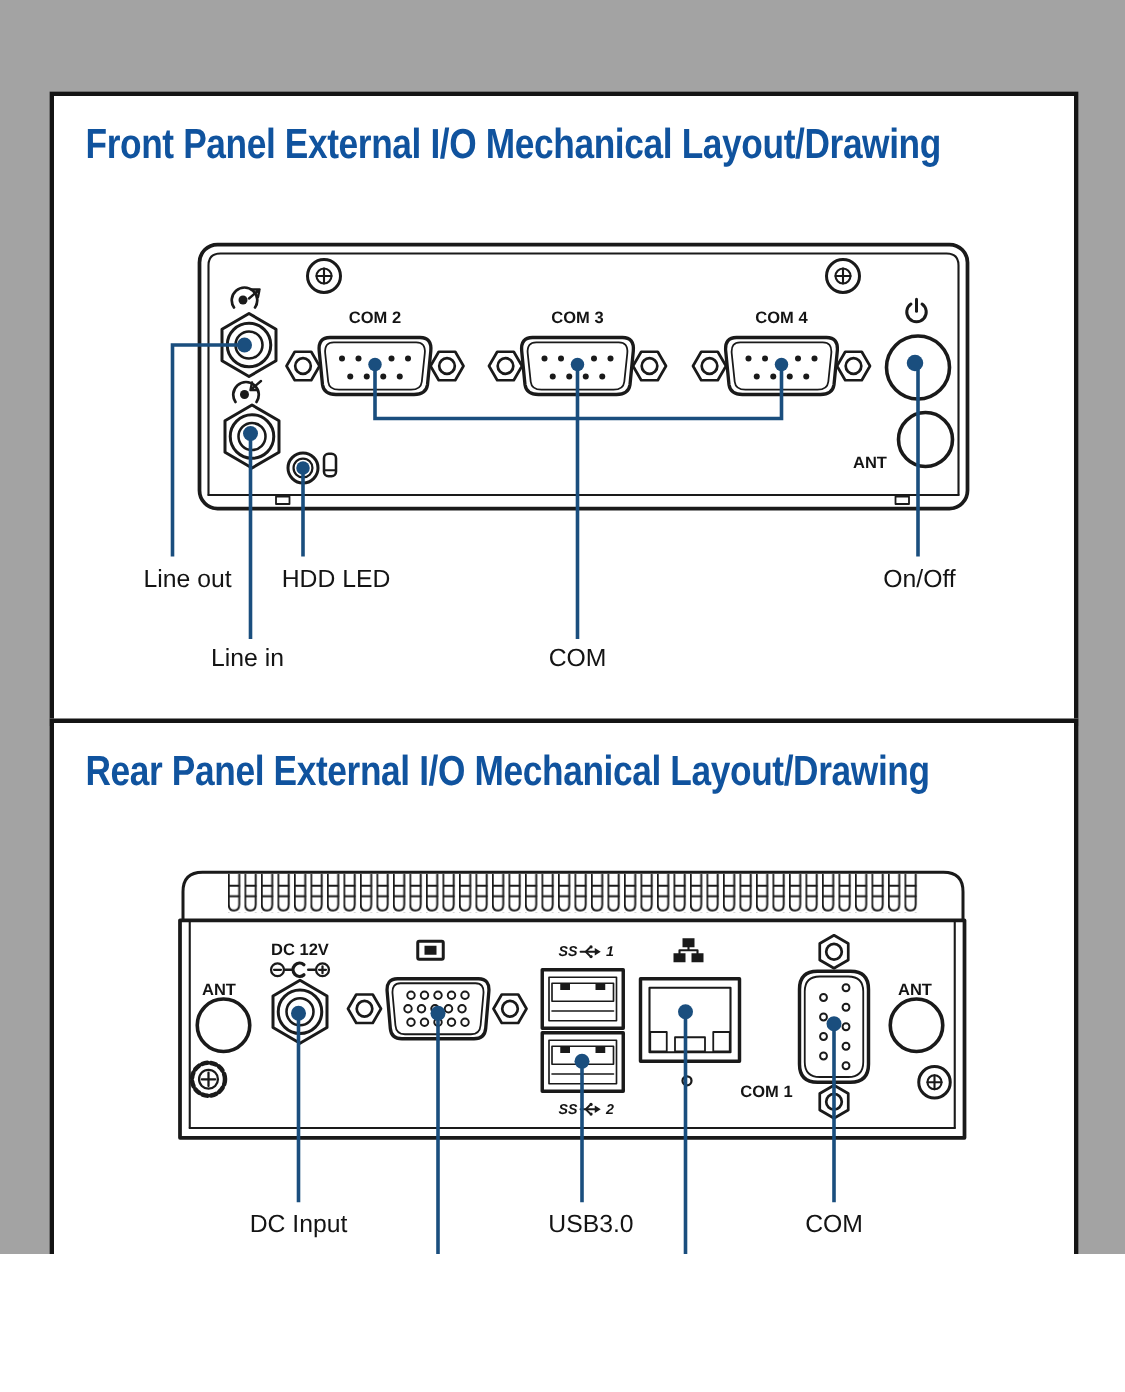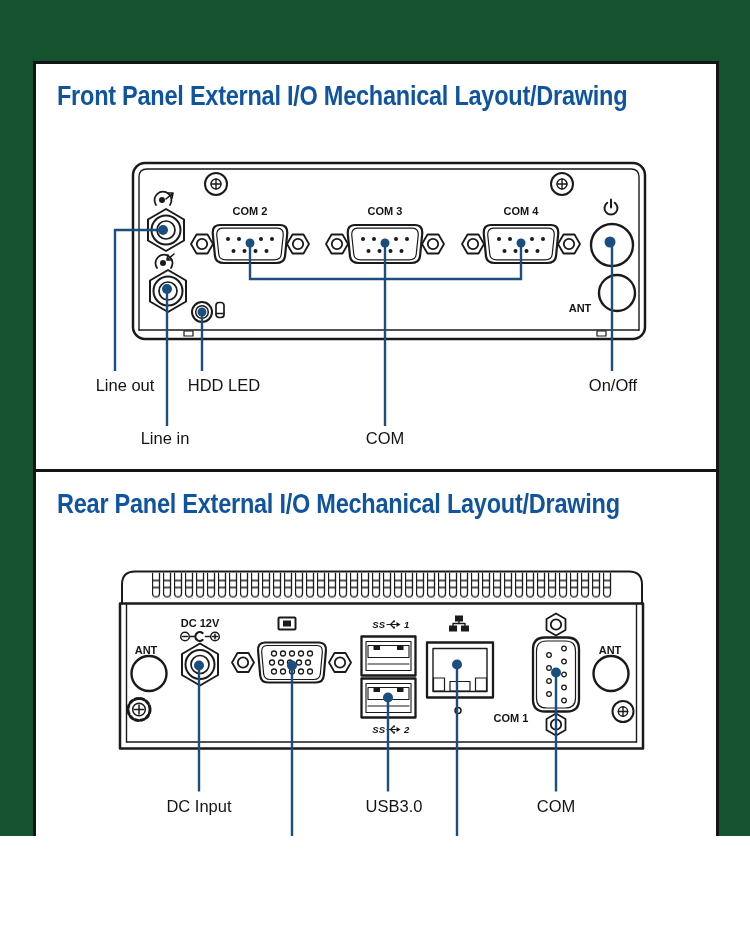--- a/index.html
+++ b/index.html
@@ -1,21 +1,21 @@
 <!DOCTYPE html>
 <html><head>
 <meta charset="utf-8">
 <style>
   html,body{margin:0;padding:0;background:#ffffff;}
-  .page{position:relative;width:750px;height:836px;background:#14532d;
+  .page{position:relative;width:750px;height:836px;background:#a3a3a3;
         font-family:"Liberation Sans",sans-serif;overflow:hidden;}
   .panel-box{position:absolute;left:33px;width:686px;border:3px solid #141414;
              background:#ffffff;box-sizing:border-box;}
   .panel-box.front{top:61px;height:423px;}
-  .panel-box.rear{top:469px;height:422px;}
+  .panel-box.rear{top:479px;height:422px;}
   h2.title{position:absolute;left:21px;top:16px;margin:0;white-space:nowrap;
            font-size:28px;font-weight:bold;color:#10539e;letter-spacing:-0.3px;
            transform:scaleX(0.84);transform-origin:0 0;
            font-family:"Liberation Sans",sans-serif;}
   svg.drawing{position:absolute;left:0;top:0;width:680px;height:417px;}
   .ln{stroke:#1a1a1a;fill:none;stroke-linejoin:round;stroke-linecap:round;}
   .fillb{fill:#1a1a1a;stroke:none;}
   .dot{fill:#1a4e7e;stroke:none;}
   .leader{stroke:#1a4e7e;stroke-width:2.4;fill:none;}
   text{fill:#141414;font-family:"Liberation Sans",sans-serif;}

